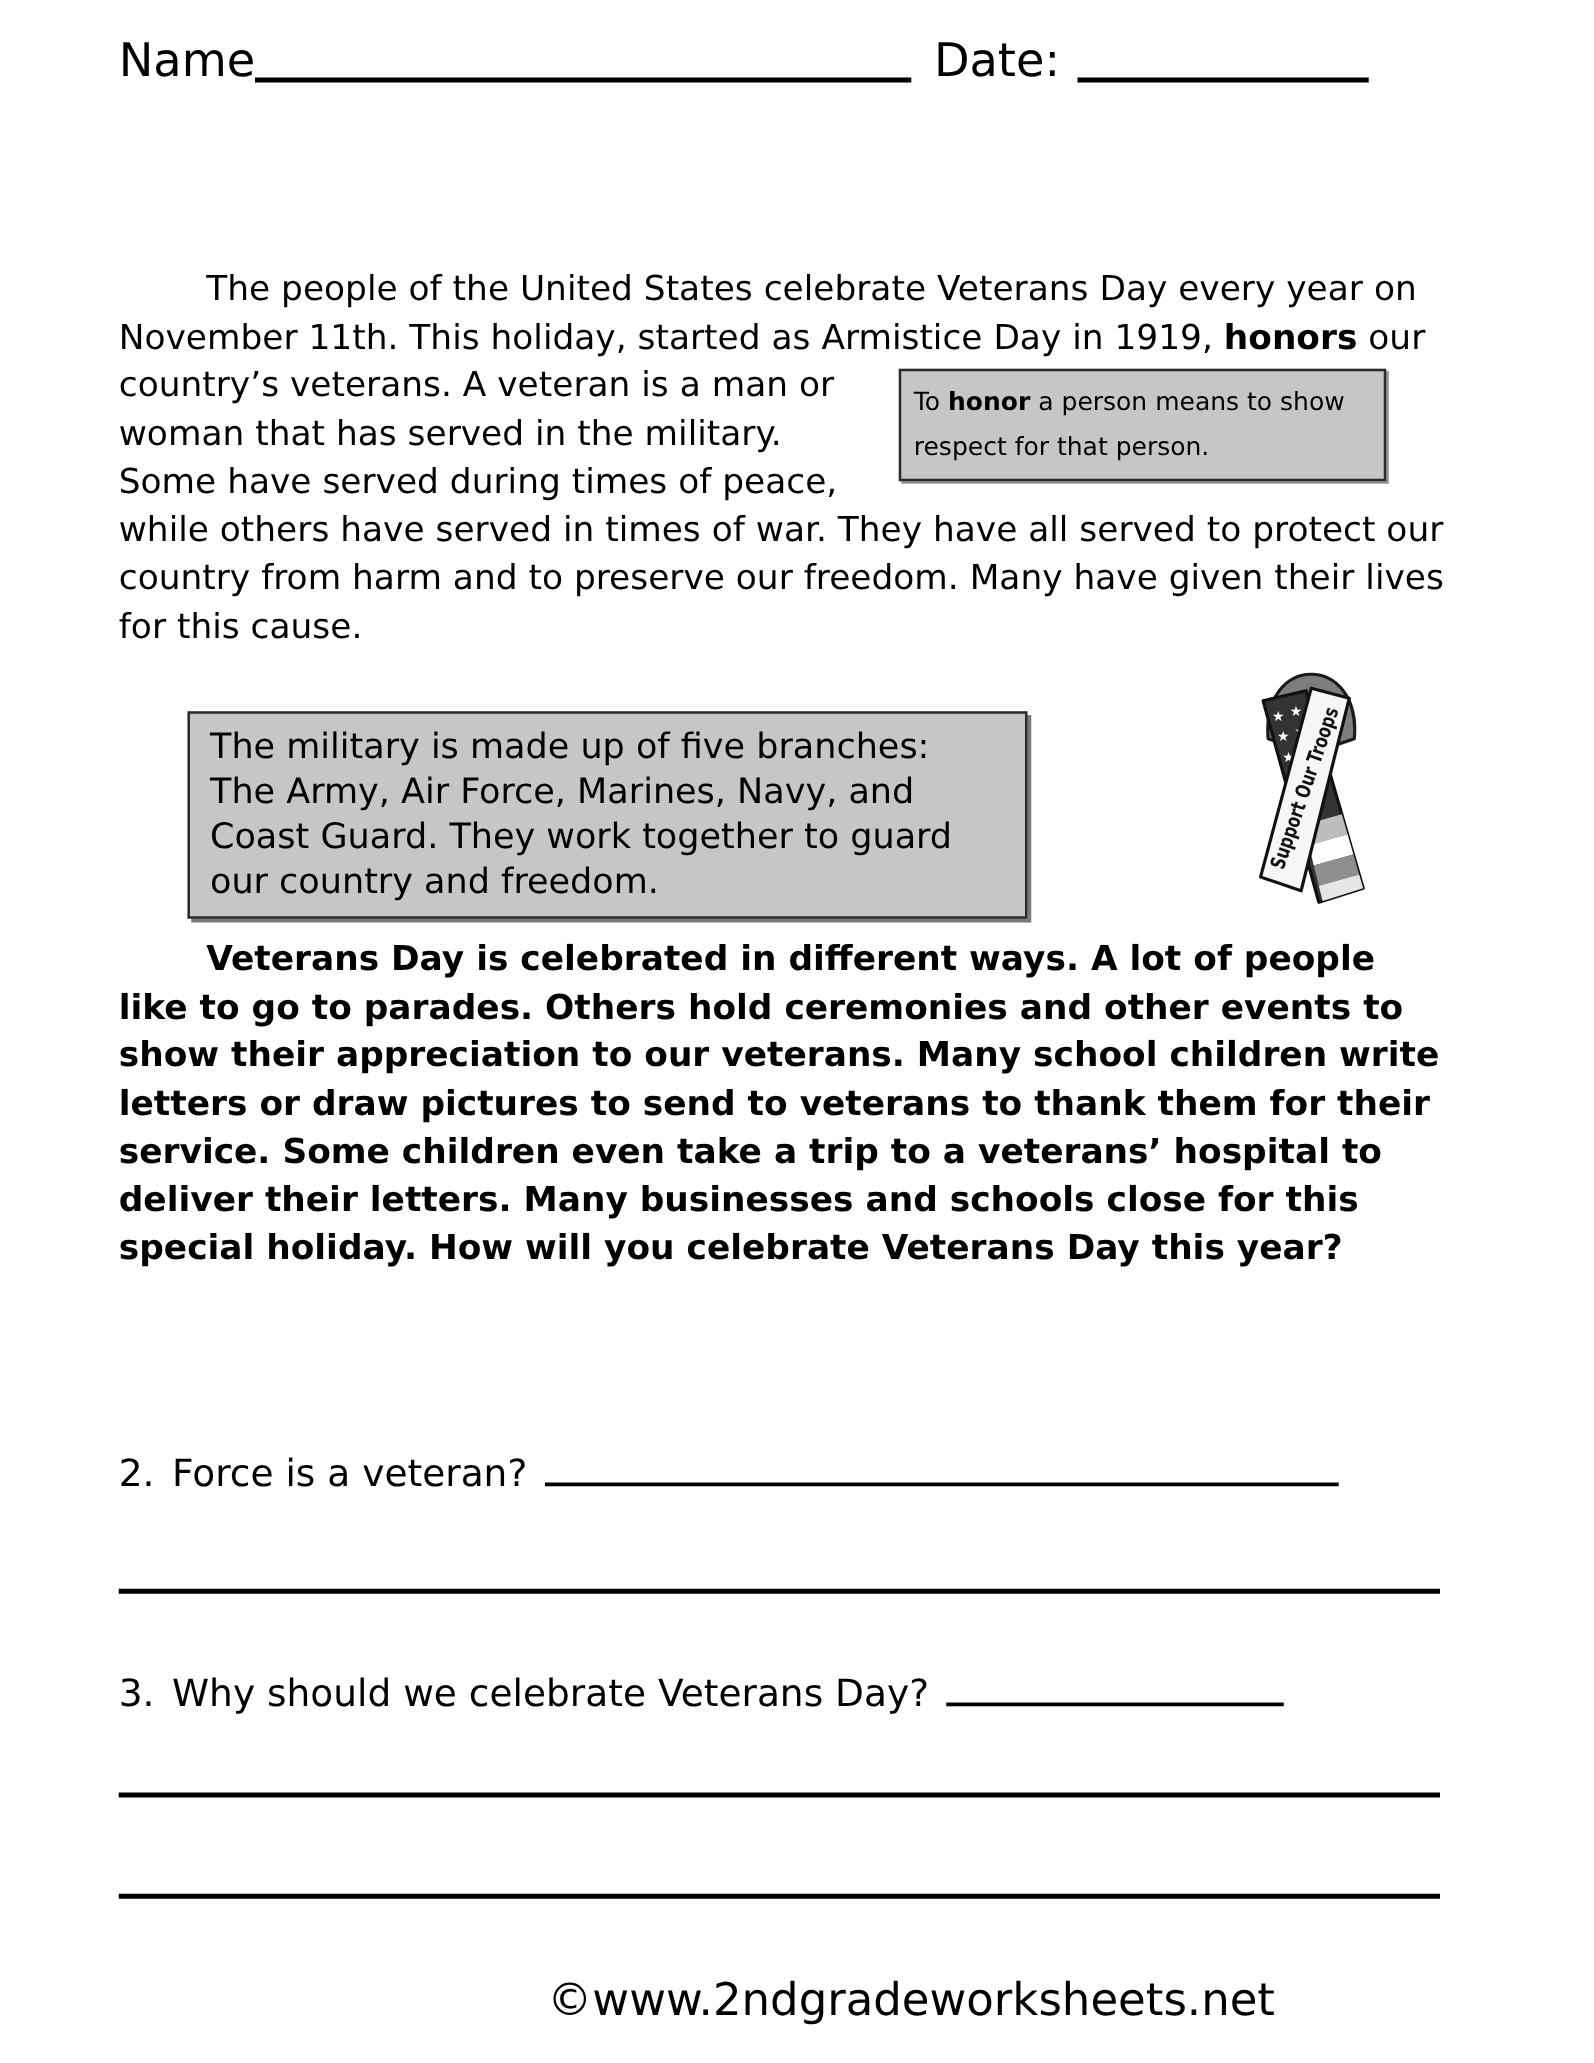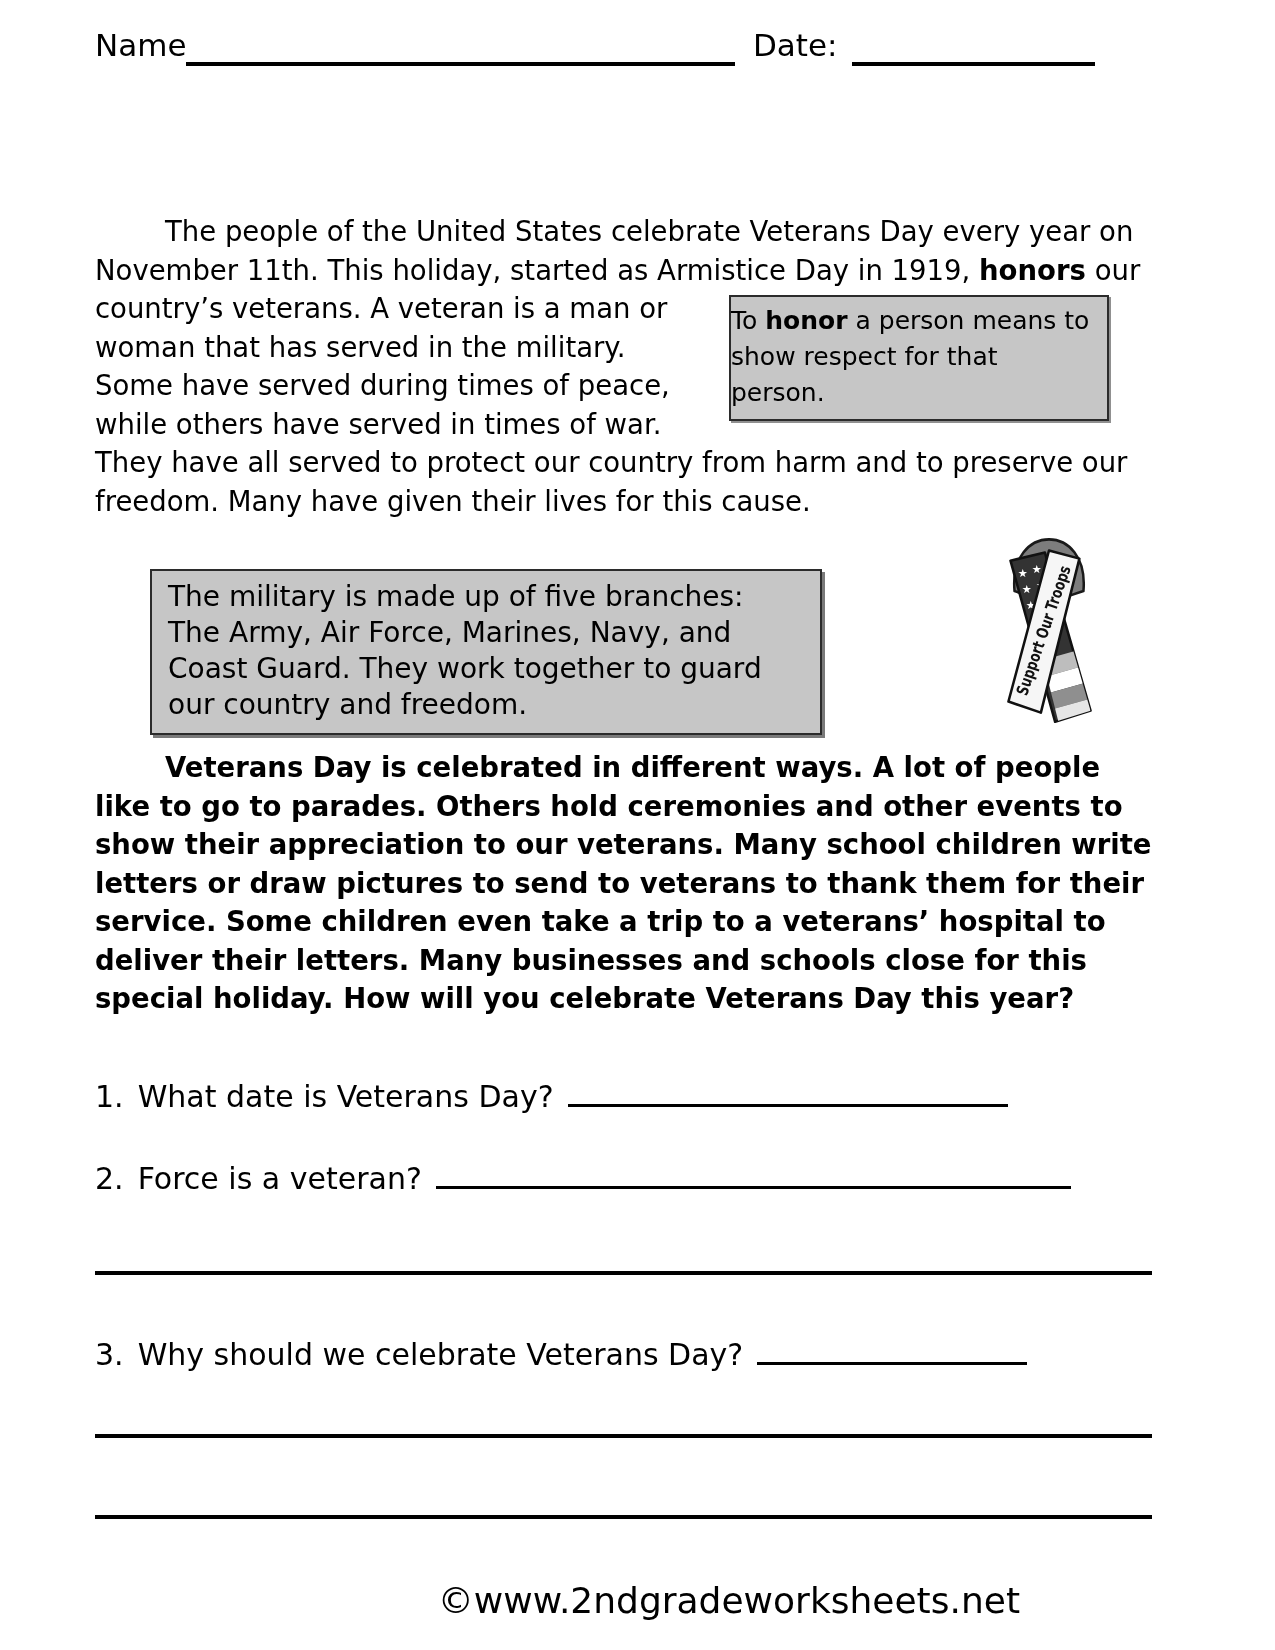--- a/index.html
+++ b/index.html
@@ -8,22 +8,22 @@
     width:1275px;height:1650px;
     margin:0 auto;
     background:#ffffff;
     font-family:"DejaVu Sans", sans-serif;
     color:#000;
     overflow:hidden;
   }
   
   .header{
     position:absolute;left:95px;top:28px;width:1000px;
-    display:flex;align-items:flex-start;
-    font-size:31px;line-height:34px;
+    display:flex;align-items:flex-end;
+    font-size:37px;line-height:34px;
   }
   .blank-line{border-bottom:4px solid #000;height:34px;display:inline-block;}
   .header .name-blank{width:552px;margin-right:18px;}
   .header .date-blank{width:245px;margin-left:14px;}
   
   .title{
     position:absolute;left:0;top:94px;width:1275px;
     text-align:center;font-size:46px;letter-spacing:1px;
   }
   
@@ -34,22 +34,22 @@
   }
   .p1{top:212px;text-indent:70px;}
   .p2{top:748px;text-indent:70px;font-weight:bold;}
   .honor-box{
     float:right;
     width:362px;
     margin:6px 48px 12px 18px;
     background:#c6c6c6;
     border:2px solid #2b2b2b;
     box-shadow:2px 2px 0 #909090;
-    padding:6px 14px 8px 0;
-    font-size:25px;line-height:36px;
+    padding:6px 14px 8px 10px;
+    font-size:20px;line-height:36px;
     text-indent:0;
   }
   .military-box{
     position:absolute;left:150px;top:569px;
     width:672px;box-sizing:border-box;
     background:#c6c6c6;
     border:2px solid #2b2b2b;
     box-shadow:3px 3px 0 #7a7a7a;
     padding:8px 16px 10px 16px;
     font-size:28px;line-height:36px;
@@ -134,23 +134,20 @@
       <text x="50" y="130">★</text>
         <text x="63" y="126">★</text>
     </g>
 
     <path d="M58,40 L88,48 L50,200 L18,189 Z" fill="#f6f6f6" stroke="#111111" stroke-width="2.5" stroke-linejoin="round"></path>
     <text transform="translate(36,184) rotate(-71)" font-size="16" font-weight="bold" fill="#111111" font-family="DejaVu Sans, sans-serif" textLength="134" lengthAdjust="spacingAndGlyphs">Support Our Troops</text>
   </svg>
 
   <div class="para p2">Veterans Day is celebrated in different ways.  A lot of people like to go to parades.  Others hold ceremonies and other events to show their appreciation to our veterans.  Many school children write letters or draw pictures to send to veterans to thank them for their service.  Some children even take a trip to a veterans’ hospital to deliver their letters.  Many businesses and schools close for this special holiday.  How will you celebrate Veterans Day this year?</div>
 
-  <div class="question q1">
-    <span class="q-num">1.</span><span>What date is Veterans Day?</span><span class="ans-line"></span>
-  </div>
 
   <div class="question q2">
     <span class="q-num">2.</span><span>Force is a veteran?</span><span class="ans-line"></span>
   </div>
 
   <div class="full-line line-a"></div>
 
   <div class="question q3">
     <span class="q-num">3.</span><span>Why should we celebrate Veterans Day?</span><span class="ans-line"></span>
   </div>

